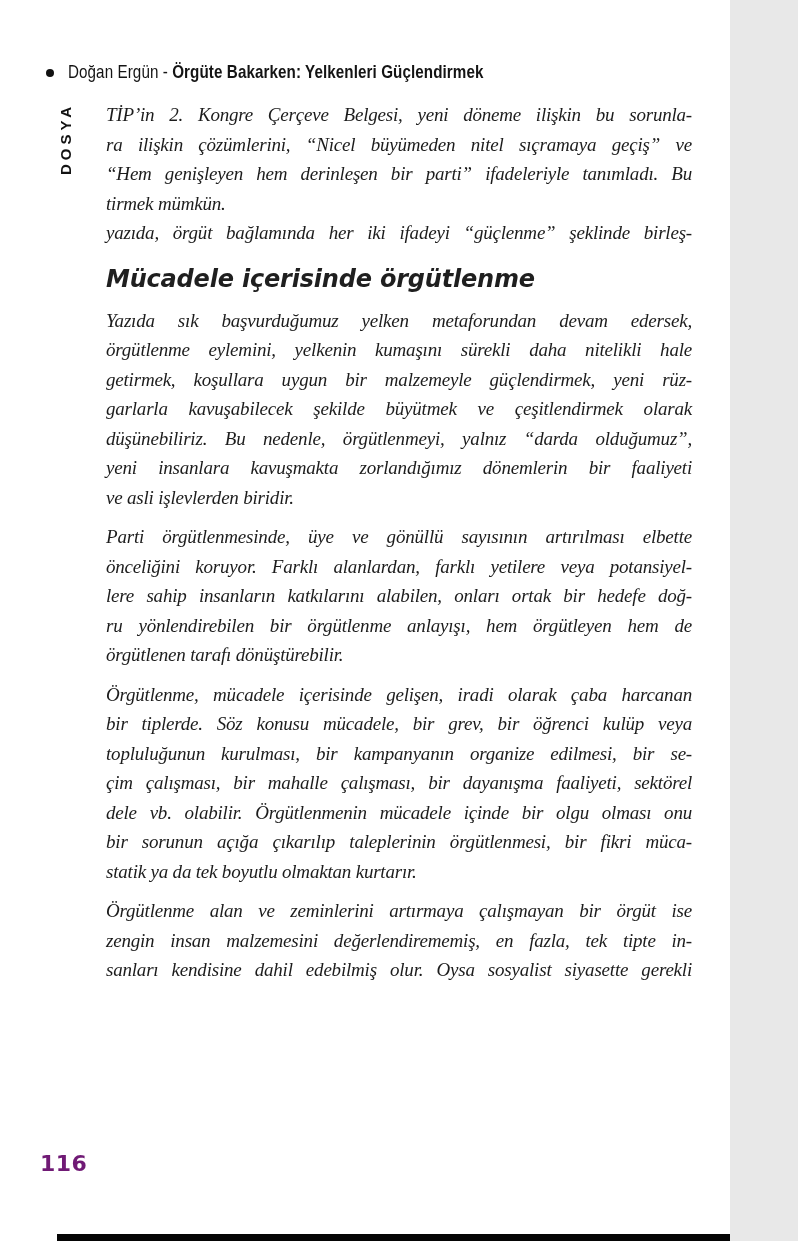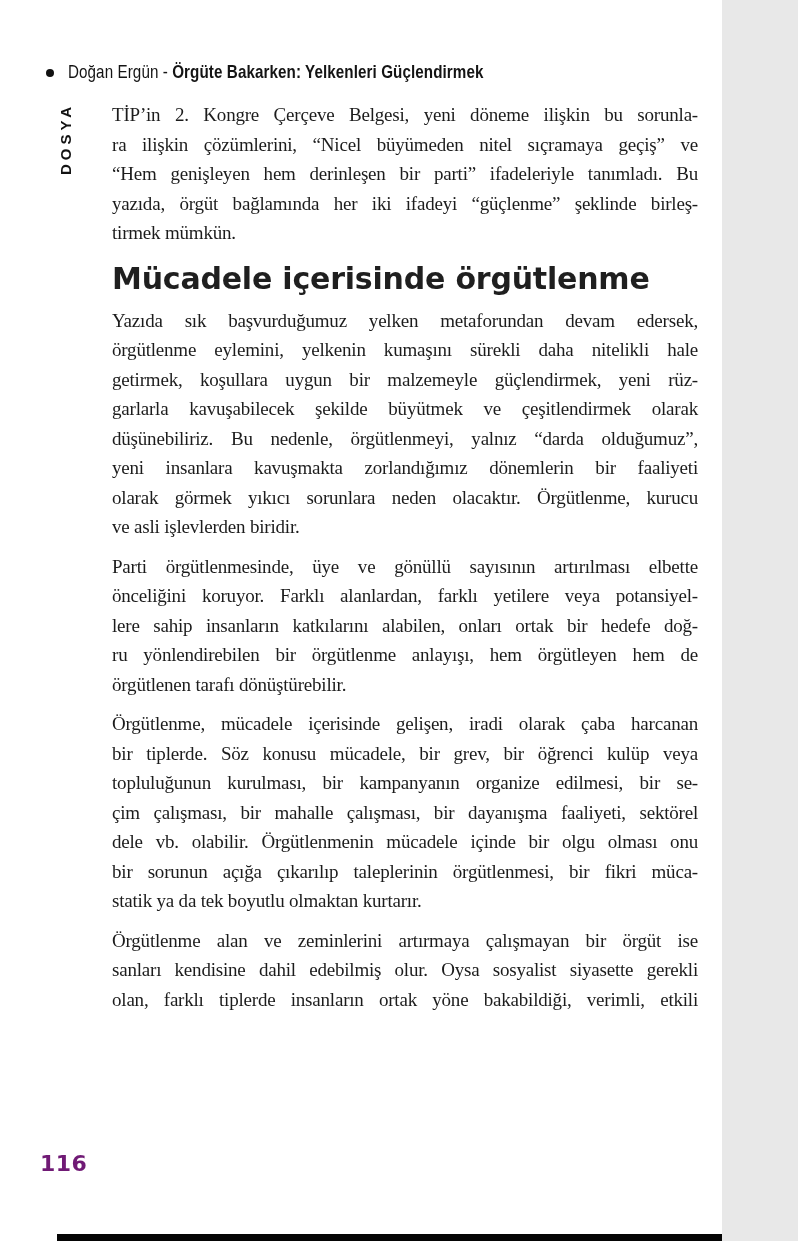--- a/index.html
+++ b/index.html
@@ -3,20 +3,21 @@
 <meta charset="utf-8">
 <style>
   html,body{margin:0;padding:0;background:#e8e8e8;}
   .page{
     position:relative;
     width:722px;height:1241px;
     background:#ffffff;
     overflow:hidden;
     font-family:"Liberation Serif", serif;
     color:#1c1c1c;
+    padding-left:8px;
   }
   
   .header{
     position:absolute;left:46px;top:62px;
     display:flex;align-items:center;
     white-space:nowrap;
   }
   .bullet{
     width:8px;height:8px;border-radius:50%;
     background:#111;flex:0 0 auto;margin-right:14px;margin-top:1px;
@@ -32,30 +33,31 @@
   
   .side-label{
     position:absolute;left:65px;top:139px;
     transform:translate(-50%,-50%) rotate(-90deg);
     font-family:"Liberation Sans", sans-serif;
     font-weight:700;font-size:15px;letter-spacing:4px;
     color:#121212;white-space:nowrap;
   }
   
   .content{
-    position:absolute;left:112px;top:100px;width:586px;
+    position:absolute;left:106px;top:100px;width:586px;
     font-size:19px;line-height:29.5px;letter-spacing:-0.2px;
     color:#1c1c1c;
+    font-style:italic;
   }
   .para{margin:0 0 10px 0;}
   .line{text-align:justify;text-align-last:justify;}
   .line.last{text-align-last:left;}
   .section-heading{
     font-family:"DejaVu Sans","Liberation Sans",sans-serif;
-    font-weight:600;font-size:30px;line-height:30px;
+    font-weight:600;font-size:24px;line-height:30px;
     letter-spacing:-0.2px;color:#1f1f1f;
     margin:16px 0 12px 0;
   }
   
   .page-number{
     position:absolute;left:40px;top:1151px;
     font-family:"DejaVu Sans","Liberation Sans",sans-serif;
     font-weight:600;font-size:22px;color:#701a75;
     letter-spacing:0.5px;
   }
@@ -77,56 +79,55 @@
   </div>
 
   <div class="side-label">DOSYA</div>
 
   <div class="content">
     <div>
         <div class="para">
           <div class="line">TİP’in 2. Kongre Çerçeve Belgesi, yeni döneme ilişkin bu sorunla-</div>
           <div class="line">ra ilişkin çözümlerini, “Nicel büyümeden nitel sıçramaya geçiş” ve</div>
           <div class="line">“Hem genişleyen hem derinleşen bir parti” ifadeleriyle tanımladı. Bu</div>
+          <div class="line last">tirmek mümkün.</div>
           <div class="line">yazıda, örgüt bağlamında her iki ifadeyi “güçlenme” şeklinde birleş-</div>
-          <div class="line last">tirmek mümkün.</div>
         </div>
       </div>
     <h2 class="section-heading">Mücadele içerisinde örgütlenme</h2>
     <div>
         <div class="para">
           <div class="line">Yazıda sık başvurduğumuz yelken metaforundan devam edersek,</div>
           <div class="line">örgütlenme eylemini, yelkenin kumaşını sürekli daha nitelikli hale</div>
           <div class="line">getirmek, koşullara uygun bir malzemeyle güçlendirmek, yeni rüz-</div>
           <div class="line">garlarla kavuşabilecek şekilde büyütmek ve çeşitlendirmek olarak</div>
           <div class="line">düşünebiliriz. Bu nedenle, örgütlenmeyi, yalnız “darda olduğumuz”,</div>
           <div class="line">yeni insanlara kavuşmakta zorlandığımız dönemlerin bir faaliyeti</div>
-          <div class="line">olarak görmek yıkıcı sorunlara neden olacaktır. Örgütlenme, kurucu</div>
           <div class="line last">ve asli işlevlerden biridir.</div>
         </div>
         <div class="para">
           <div class="line">Parti örgütlenmesinde, üye ve gönüllü sayısının artırılması elbette</div>
           <div class="line">önceliğini koruyor. Farklı alanlardan, farklı yetilere veya potansiyel-</div>
           <div class="line">lere sahip insanların katkılarını alabilen, onları ortak bir hedefe doğ-</div>
           <div class="line">ru yönlendirebilen bir örgütlenme anlayışı, hem örgütleyen hem de</div>
           <div class="line last">örgütlenen tarafı dönüştürebilir.</div>
         </div>
         <div class="para">
           <div class="line">Örgütlenme, mücadele içerisinde gelişen, iradi olarak çaba harcanan</div>
           <div class="line">bir tiplerde. Söz konusu mücadele, bir grev, bir öğrenci kulüp veya</div>
           <div class="line">topluluğunun kurulması, bir kampanyanın organize edilmesi, bir se-</div>
           <div class="line">çim çalışması, bir mahalle çalışması, bir dayanışma faaliyeti, sektörel</div>
           <div class="line">dele vb. olabilir. Örgütlenmenin mücadele içinde bir olgu olması onu</div>
           <div class="line">bir sorunun açığa çıkarılıp taleplerinin örgütlenmesi, bir fikri müca-</div>
           <div class="line last">statik ya da tek boyutlu olmaktan kurtarır.</div>
         </div>
         <div class="para">
           <div class="line">Örgütlenme alan ve zeminlerini artırmaya çalışmayan bir örgüt ise</div>
+          <div class="line">zengin insan malzemesini değerlendirememiş, en fazla, tek tipte in-</div>
           <div class="line">sanları kendisine dahil edebilmiş olur. Oysa sosyalist siyasette gerekli</div>
-          <div class="line">olan, farklı tiplerde insanların ortak yöne bakabildiği, verimli, etkili</div>
         </div>
       </div>
   </div>
 
   <div class="page-number">116</div>
 
   <div class="footer-bar"></div>
 
 </div>
 

